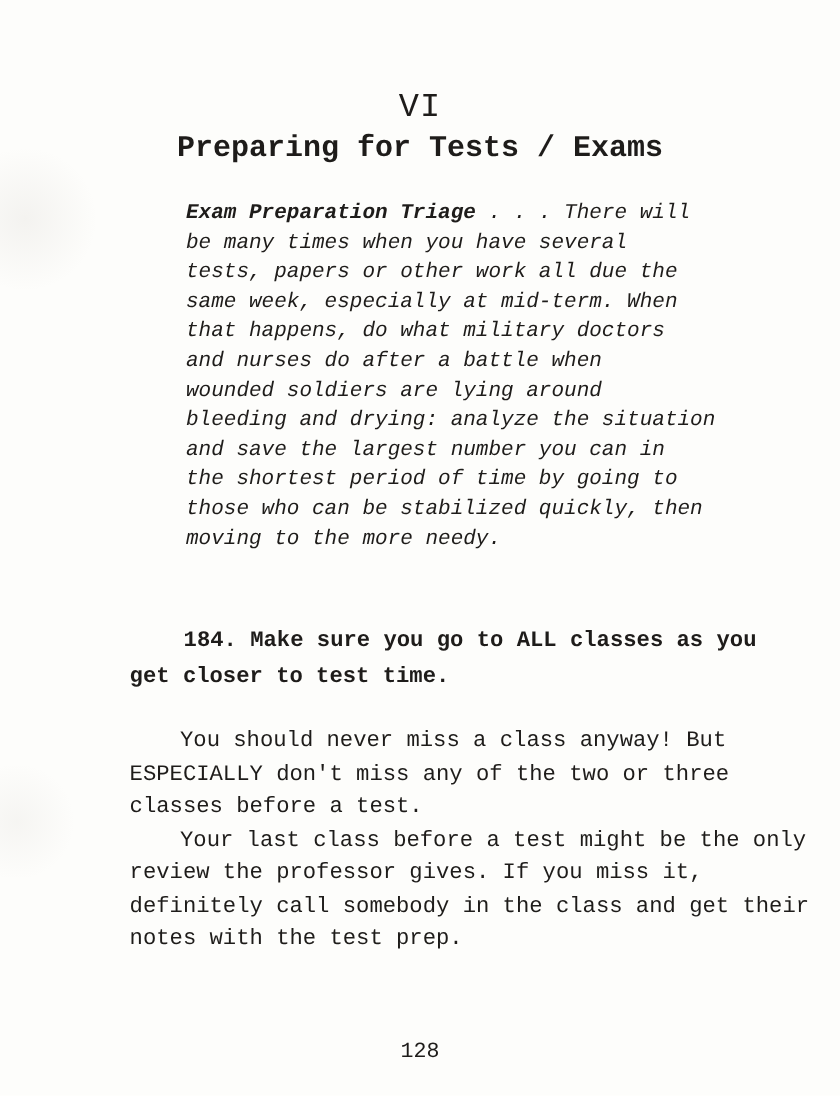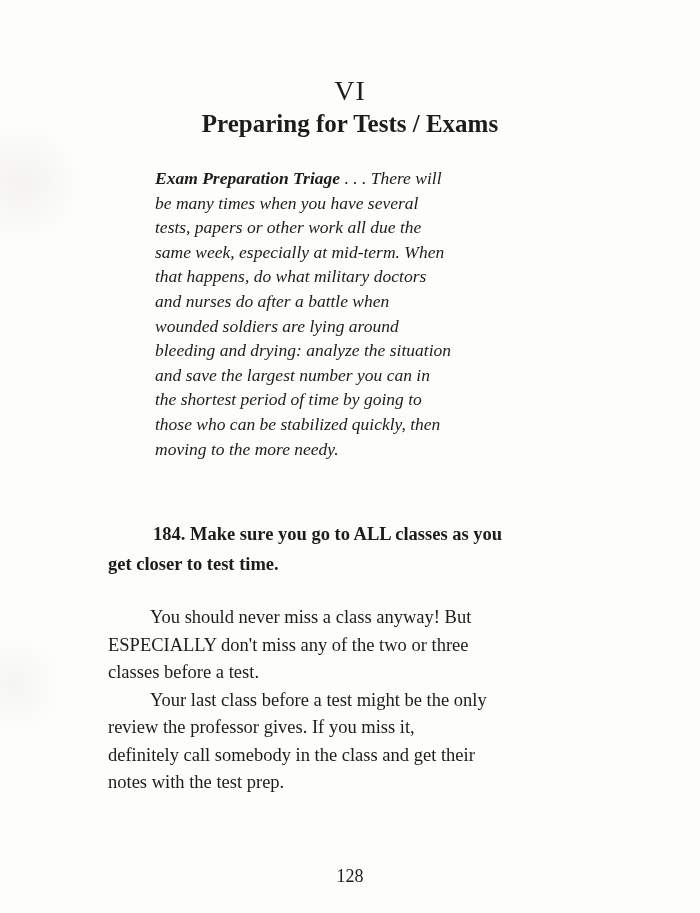--- a/index.html
+++ b/index.html
@@ -2,21 +2,21 @@
 <html><head>
 <meta charset="utf-8">
 <style>
   html, body { margin: 0; padding: 0; }
   .page {
     position: relative;
     width: 700px;
     height: 913px;
     background: #fdfdfb;
     color: #1e1c1a;
-    font-family: Liberation Serif, serif;
+    font-family: Liberation Mono, monospace;
     overflow: hidden;
     box-sizing: border-box;
   }
   
   .page::before {
     content: "";
     position: absolute;
     inset: 0;
     background:
       radial-gradient(circle at 3% 20%, rgba(160,150,140,0.10), rgba(160,150,140,0) 6%),

